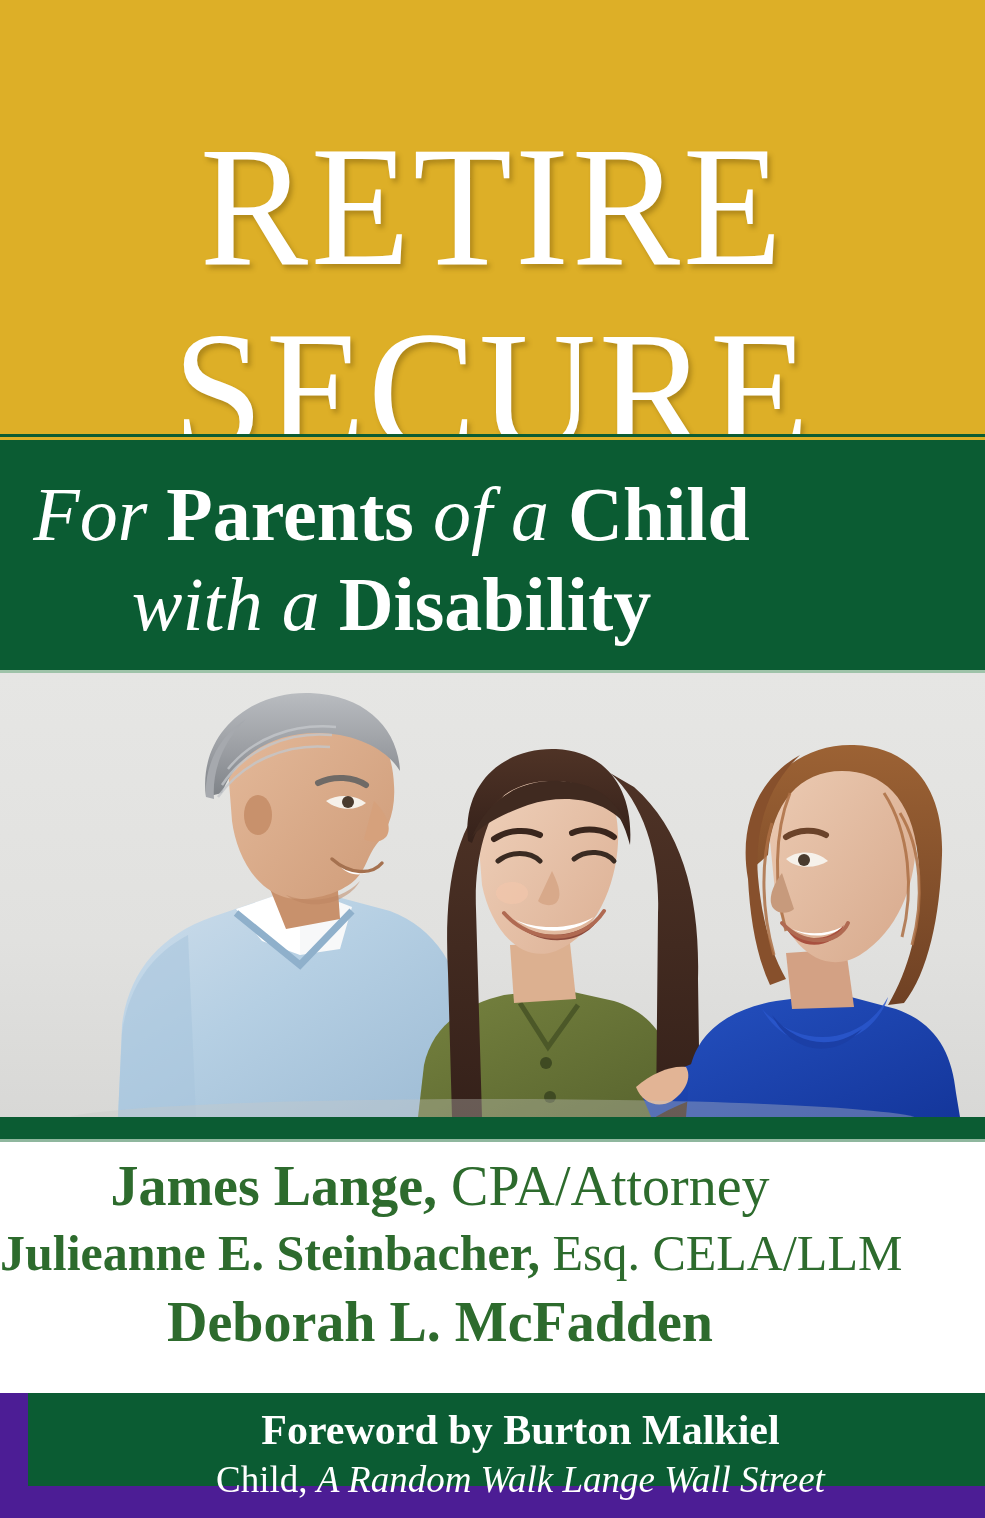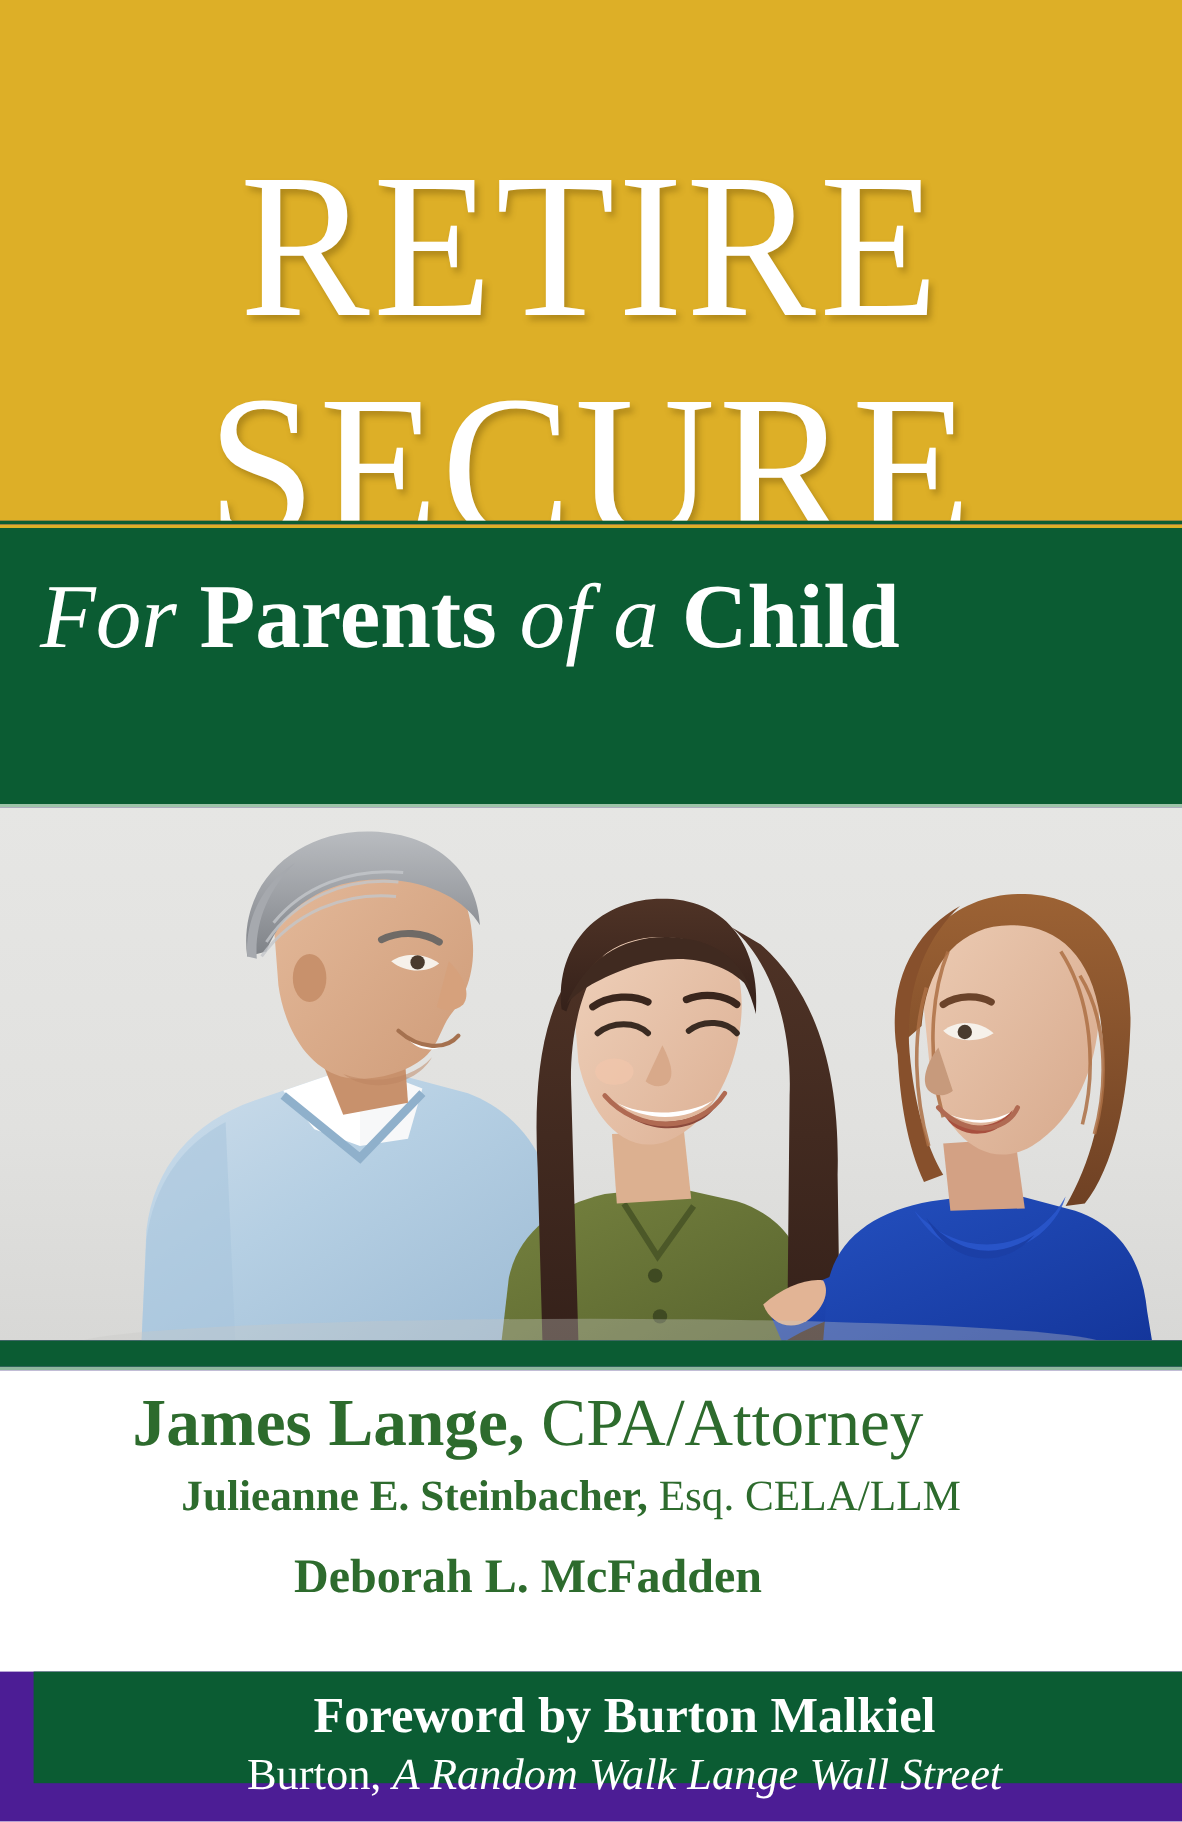--- a/index.html
+++ b/index.html
@@ -142,22 +142,22 @@
   .author-line {
     position: absolute;
     left: 0;
     width: 880px;
     text-align: center;
     color: #2d6b2d;
     white-space: nowrap;
     line-height: 1;
   }
   #author-line-1 { top: 16px; font-size: 56px; }
-  #author-line-2 { top: 86px; font-size: 36px; padding-left: 36px; }
-  #author-line-3 { top: 152px; font-size: 40px; }
+  #author-line-2 { top: 86px; font-size: 50px; }
+  #author-line-3 { top: 152px; font-size: 56px; }
   #author-line-4 { top: 216px; font-size: 43px; }
 
   .name { font-weight: bold; }
   .cred { font-weight: normal; }
 
   
   .foreword-band {
     position: absolute;
     left: 0; top: 1393px;
     width: 985px;
@@ -194,20 +194,23 @@
   <div class="title-band">
     <div class="title-line" id="title-line-1">Retire</div>
     <div class="title-line" id="title-line-2">Secure</div>
   </div>
   <div class="title-rule-dark"></div>
   <div class="title-rule-gold"></div>
 
   <div class="subtitle-band">
     <div class="subtitle-line" id="subtitle-line-1">
       <span class="sub-i">For </span><span class="sub-b">Parents</span><span class="sub-i"> of a </span><span class="sub-b">Child</span>
+    </div>
+    <div class="subtitle-line" id="subtitle-line-2">
+      <span class="sub-i">with a </span><span class="sub-b">Disability</span>
     </div>
   </div>
   <div class="subtitle-underline"></div>
 
   <div class="photo">
     <svg width="985" height="444" viewBox="0 0 985 444" xmlns="http://www.w3.org/2000/svg" aria-hidden="true">
       <defs>
         <linearGradient id="bgGrad" x1="0" y1="0" x2="0" y2="1">
           <stop offset="0%" stop-color="#e6e6e4"></stop>
           <stop offset="60%" stop-color="#e1e1df"></stop>
@@ -401,17 +404,17 @@
 
     <div class="author-line" id="author-line-3">
       <span class="name">Deborah L. McFadden</span>
     </div>
 
   </div>
 
   <div class="foreword-band">
     <div class="foreword-line" id="foreword-line-1">Foreword by Burton Malkiel</div>
     <div class="foreword-line" id="foreword-line-2">
-      <span>Burton, </span><span class="fw-i">A Random Walk Lange Wall Street</span>
+      <span>Child, </span><span class="fw-i">A Random Walk Lange Wall Street</span>
     </div>
   </div>
 
 </div>
 
 </body></html>

